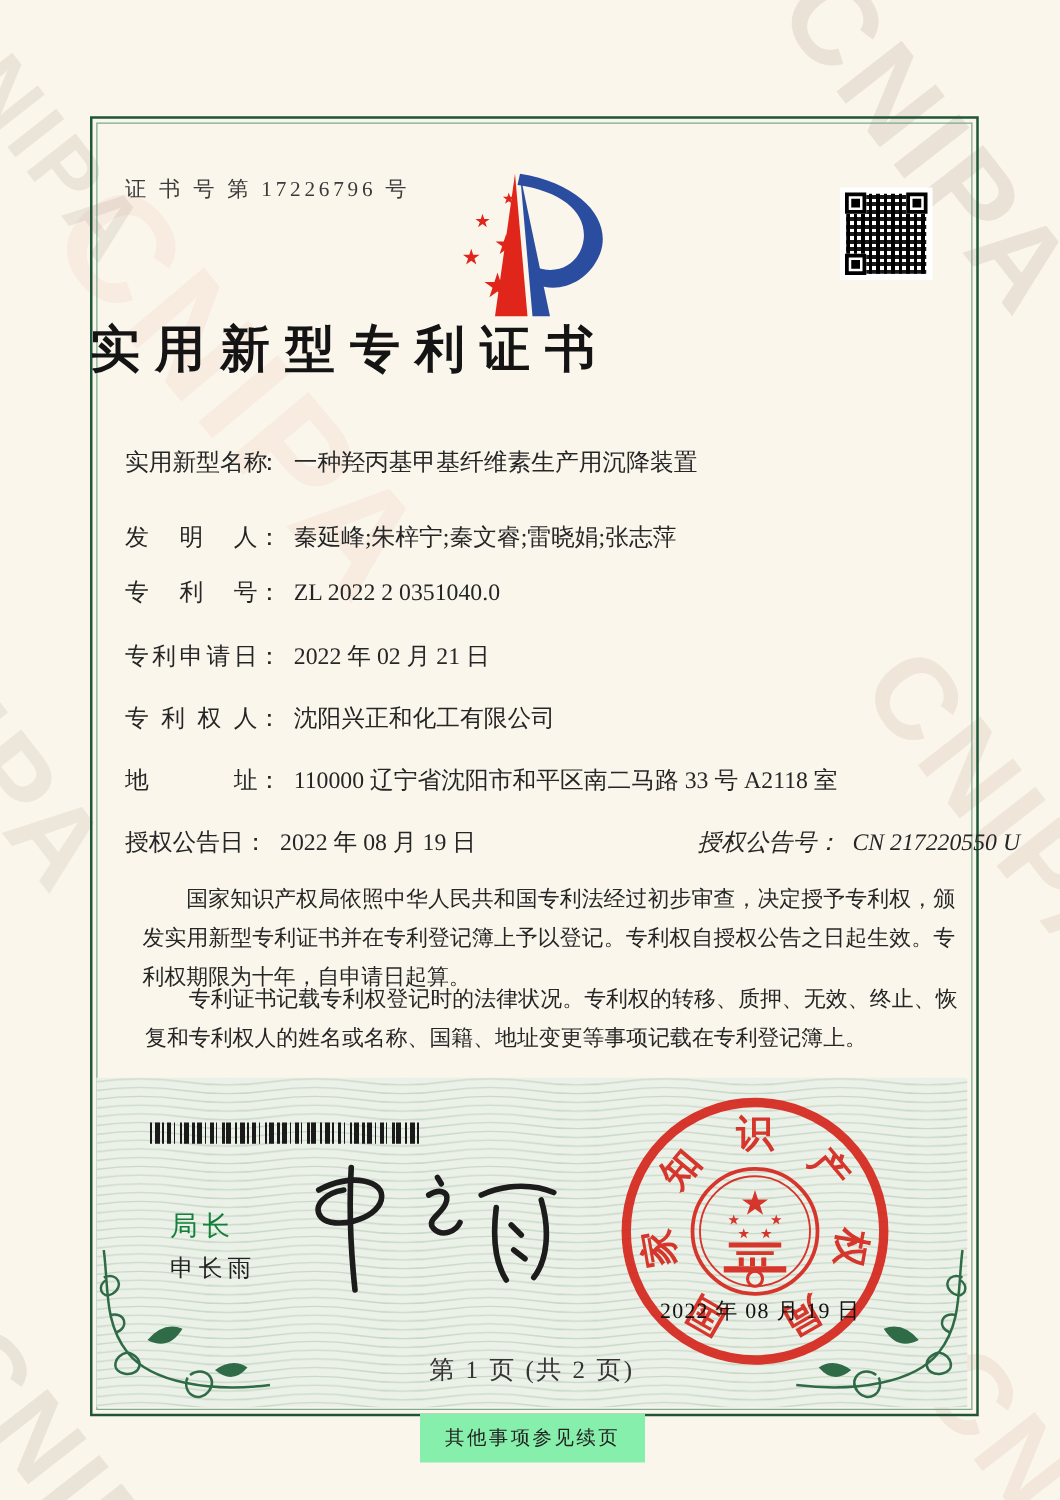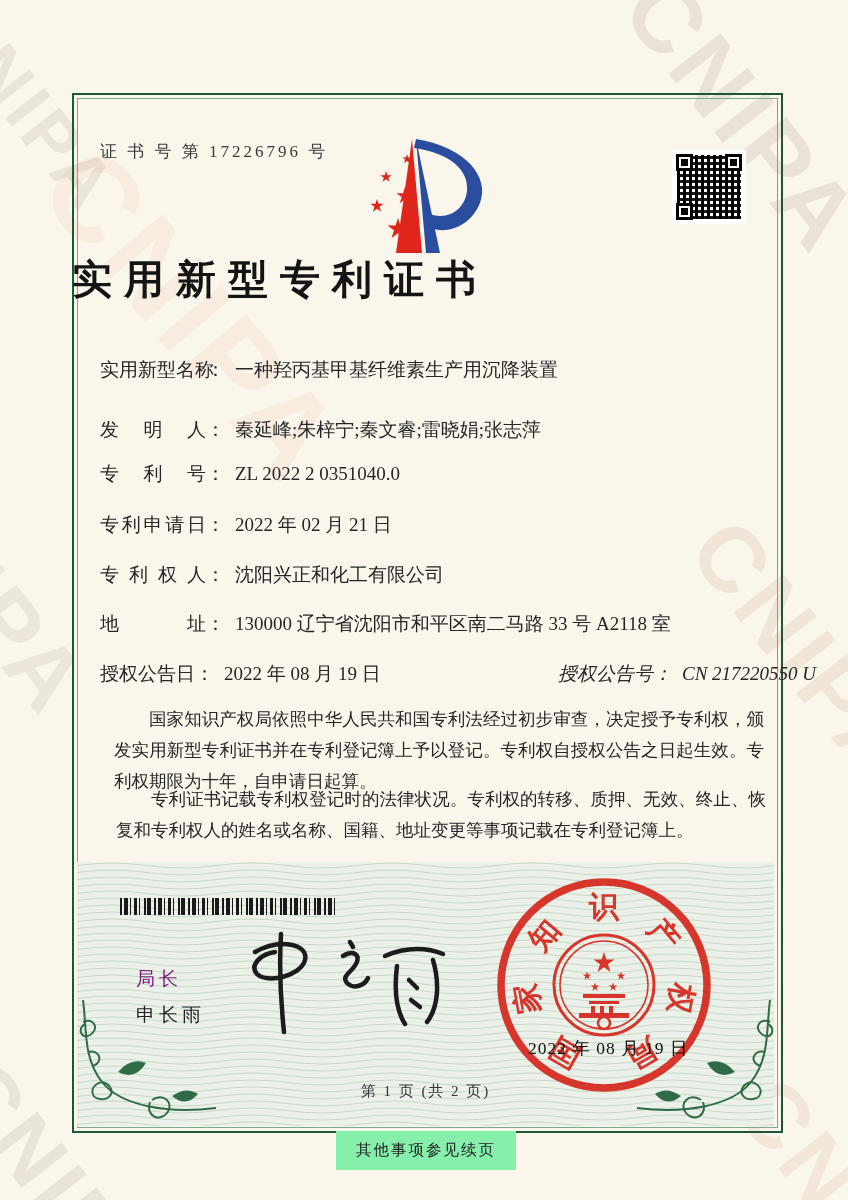--- a/index.html
+++ b/index.html
@@ -53,30 +53,30 @@
     background:repeating-linear-gradient(90deg,
       #1a1a1a 0 2px, transparent 2px 4px,
       #1a1a1a 4px 8px, transparent 8px 10px,
       #1a1a1a 10px 11px, transparent 11px 14px,
       #1a1a1a 14px 17px, transparent 17px 19px,
       #1a1a1a 19px 20px, transparent 20px 24px,
       #1a1a1a 24px 26px, transparent 26px 27px,
       #1a1a1a 27px 31px, transparent 31px 34px);
   }
   
-  .sig-title{position:absolute;left:136px;top:966px;font-size:19px;letter-spacing:4px;color:#701a75;z-index:3;}
+  .sig-title{position:absolute;left:136px;top:966px;font-size:22px;letter-spacing:4px;color:#15803d;z-index:3;}
   .sig-name{position:absolute;left:136px;top:1002px;font-size:19px;letter-spacing:4px;color:#222;z-index:3;}
   .signature{position:absolute;left:225px;top:928px;z-index:3;}
   
   .seal{position:absolute;left:492px;top:873px;z-index:3;opacity:.93;}
   .seal-date{position:absolute;left:528px;top:1036px;font-size:17.5px;letter-spacing:1px;color:#111;z-index:4;white-space:nowrap;}
   
   .orn{position:absolute;z-index:2;}
   
-  .page-info{position:absolute;left:72px;top:1082px;width:707px;text-align:center;font-size:15px;color:#333;z-index:3;letter-spacing:2px;}
+  .page-info{position:absolute;left:72px;top:1082px;width:707px;text-align:center;font-size:20px;color:#333;z-index:3;letter-spacing:2px;}
   .note-box{
     position:absolute;left:426px;top:1131px;transform:translateX(-50%);
     background:#86efac;padding:9px 20px;font-size:15.5px;letter-spacing:2px;color:#222;z-index:5;white-space:nowrap;
   }
 </style>
 </head>
 <body>
 
 <span class="wm" style="left:-16px;top:-16px;font-size:72px;color:rgba(170,160,145,.20);transform:rotate(52deg);">CNIPA</span>
 <span class="wm" style="left:688px;top:-44px;font-size:96px;color:rgba(185,170,150,.26);transform:rotate(52deg);">CNIPA</span>
@@ -165,21 +165,21 @@
 <div class="field" style="top:461px;">
   <span class="field-label">专利号</span><span class="field-colon">：</span><span>ZL 2022 2 0351040.0</span>
 </div>
 <div class="field" style="top:512px;">
   <span class="field-label">专利申请日</span><span class="field-colon">：</span><span>2022 年 02 月 21 日</span>
 </div>
 <div class="field" style="top:562px;">
   <span class="field-label">专利权人</span><span class="field-colon">：</span><span>沈阳兴正和化工有限公司</span>
 </div>
 <div class="field" style="top:611px;">
-  <span class="field-label">地址</span><span class="field-colon">：</span><span>130000 辽宁省沈阳市和平区南二马路 33 号 A2118 室</span>
+  <span class="field-label">地址</span><span class="field-colon">：</span><span>110000 辽宁省沈阳市和平区南二马路 33 号 A2118 室</span>
 </div>
 <div class="field" style="top:661px;width:650px;">
   <span>授权公告日</span><span class="field-colon">：</span><span>2022 年 08 月 19 日</span>
   <span class="grant-right">
     <span>授权公告号</span><span class="field-colon">：</span><span>CN 217220550 U</span>
   </span>
 </div>
 
 <p class="para" style="top:690px;margin:14px;">国家知识产权局依照中华人民共和国专利法经过初步审查，决定授予专利权，颁发实用新型专利证书并在专利登记簿上予以登记。专利权自授权公告之日起生效。专利权期限为十年，自申请日起算。</p>
 <p class="para" style="top:768px;margin:16px;">专利证书记载专利权登记时的法律状况。专利权的转移、质押、无效、终止、恢复和专利权人的姓名或名称、国籍、地址变更等事项记载在专利登记簿上。</p>

